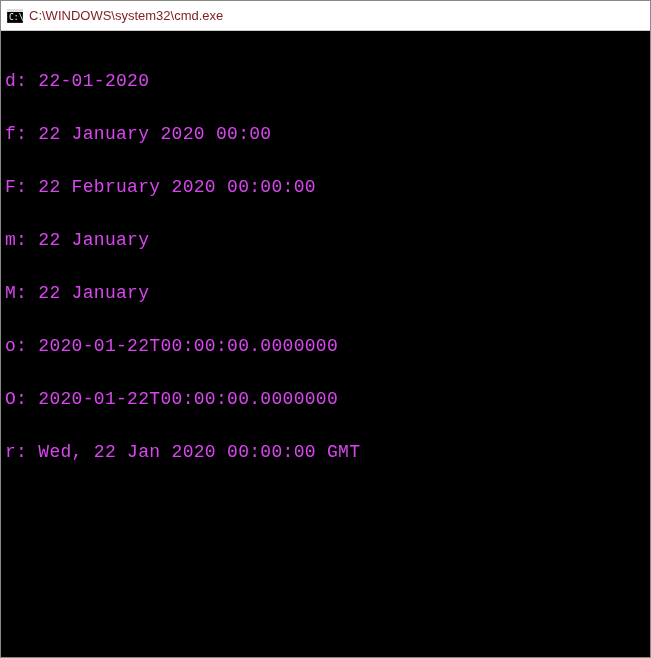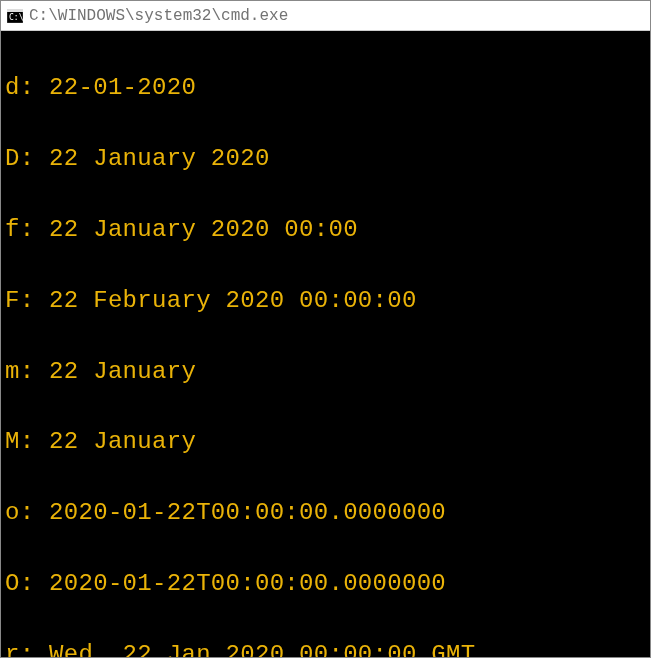--- a/index.html
+++ b/index.html
@@ -29,31 +29,31 @@
       margin-right: 6px;
       display: flex;
       align-items: center;
       justify-content: center;
     }
     .titlebar-icon svg {
       width: 16px;
       height: 14px;
     }
     .titlebar-text {
-      font-size: 16px;
-      color: #737373;
-      font-family: Liberation Mono, monospace;
+      font-size: 13px;
+      color: #7f1d1d;
+      font-family: Liberation Sans, sans-serif;
     }
     .terminal {
       background: #000;
-      color: #eab308;
+      color: #d946ef;
       font-family: 'Consolas', 'Courier New', monospace;
-      font-size: 24px;
+      font-size: 18px;
       line-height: 1.475;
-      padding: 4px 4px 4px 4px;
+      padding: 10px 4px 4px 4px;
       height: calc(100% - 30px);
       white-space: pre;
       letter-spacing: 0.3px;
     }
     .terminal-line {
       display: block;
     }
   </style>
 </head>
 <body>
@@ -64,21 +64,20 @@
       <rect x="0" y="0" width="16" height="14" fill="#000" stroke="#888" stroke-width="0.5"></rect>
       <rect x="0" y="0" width="16" height="3" fill="#ddd"></rect>
       <text x="2" y="11" font-size="8" fill="#fff" font-family="monospace">C:\</text>
     </svg>
   </span>
   <span class="titlebar-text">C:\WINDOWS\system32\cmd.exe</span>
 </div>
 
 <div class="terminal">
 <span class="terminal-line">d: 22-01-2020</span>
-<span class="terminal-line">D: 22 January 2020</span>
 <span class="terminal-line">f: 22 January 2020 00:00</span>
 <span class="terminal-line">F: 22 February 2020 00:00:00</span>
 <span class="terminal-line">m: 22 January</span>
 <span class="terminal-line">M: 22 January</span>
 <span class="terminal-line">o: 2020-01-22T00:00:00.0000000</span>
 <span class="terminal-line">O: 2020-01-22T00:00:00.0000000</span>
 <span class="terminal-line">r: Wed, 22 Jan 2020 00:00:00 GMT</span>
 
 
 

